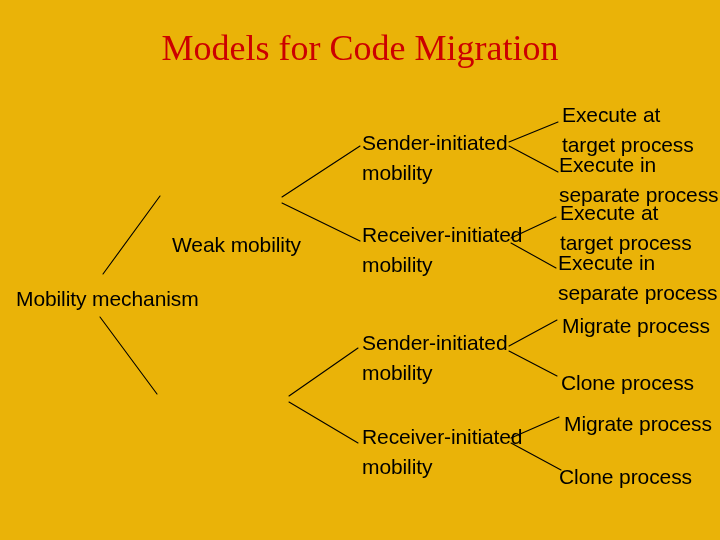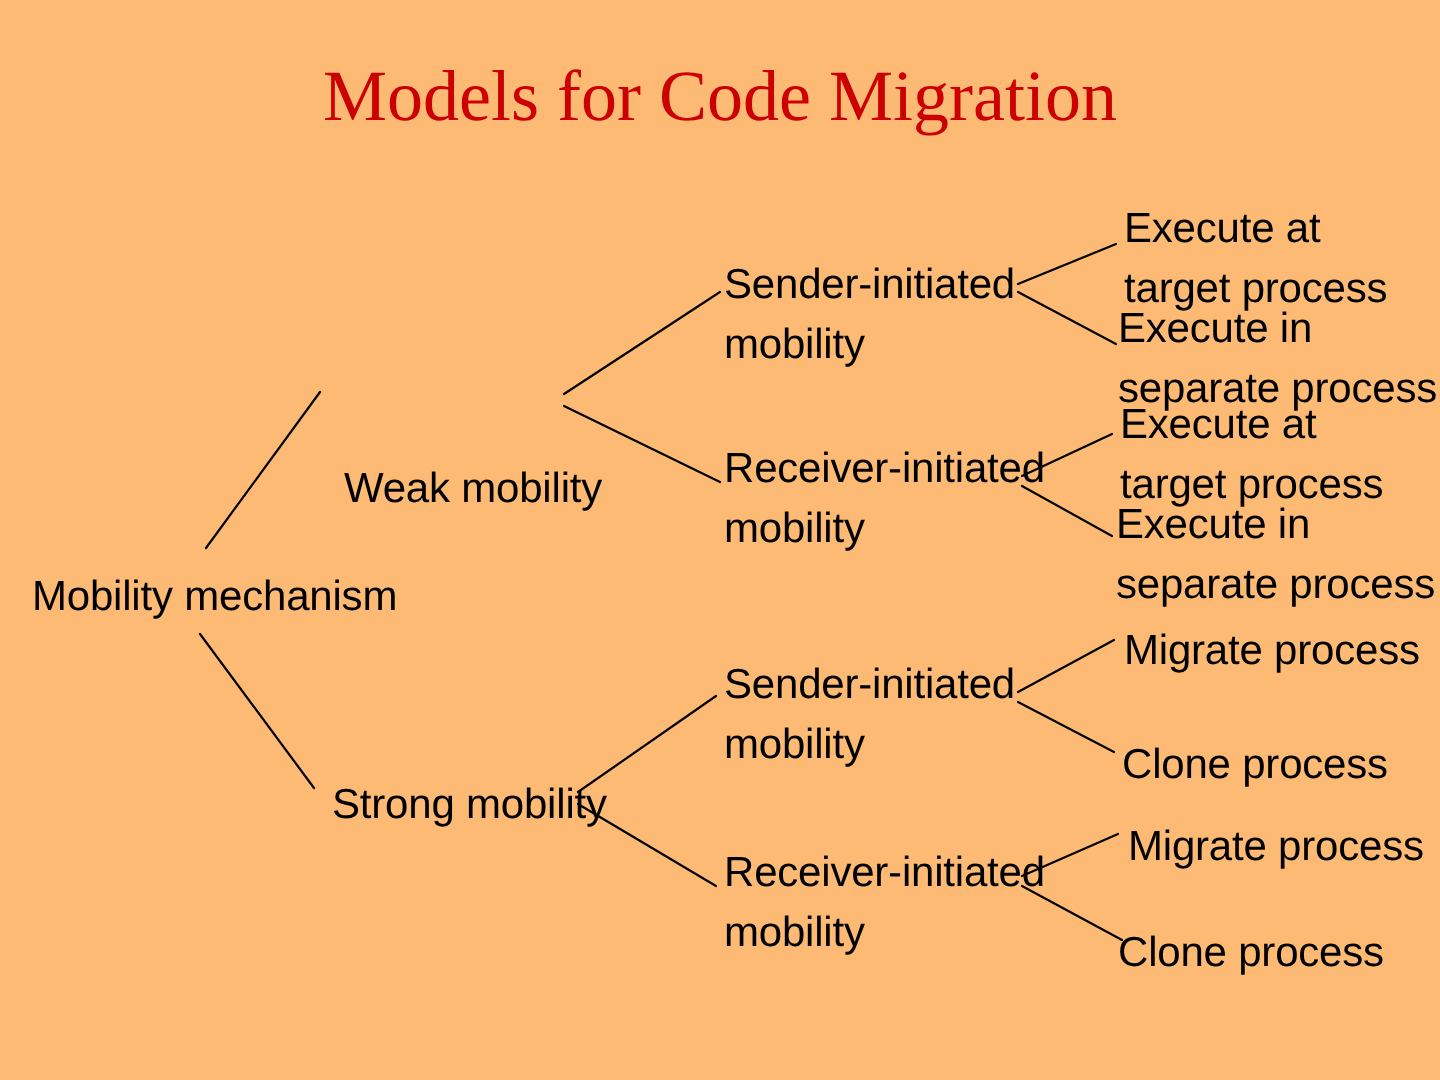--- a/index.html
+++ b/index.html
@@ -5,21 +5,21 @@
 <style>
   html, body {
     margin: 0;
     padding: 0;
     background: #ffffff;
   }
   #slide {
     position: relative;
     width: 720px;
     height: 540px;
-    background: #fdba74;
+    background: #eab308;
     overflow: hidden;
     font-family: "Liberation Sans", sans-serif;
   }
   #slide-title {
     position: absolute;
     left: 0;
     top: 26px;
     width: 720px;
     text-align: center;
     font-family: "Liberation Serif", serif;
@@ -77,21 +77,20 @@
       <line x1="509" y1="351" x2="557" y2="376"></line>
 
       <line x1="511" y1="438" x2="559" y2="417"></line>
       <line x1="511" y1="443" x2="561" y2="470"></line>
     </g>
   </svg>
 
   <div class="node" style="left:16px; top:284px;">Mobility mechanism</div>
 
   <div class="node" style="left:172px; top:186px;margin-top:44px;">Weak mobility</div>
-  <div class="node" style="left:166px; top:388px;">Strong mobility</div>
 
   <div class="node" style="left:362px; top:128px;">Sender-initiated
 mobility</div>
   <div class="node" style="left:362px; top:220px;">Receiver-initiated
 mobility</div>
   <div class="node" style="left:362px; top:328px;">Sender-initiated
 mobility</div>
   <div class="node" style="left:362px; top:422px;">Receiver-initiated
 mobility</div>
 

